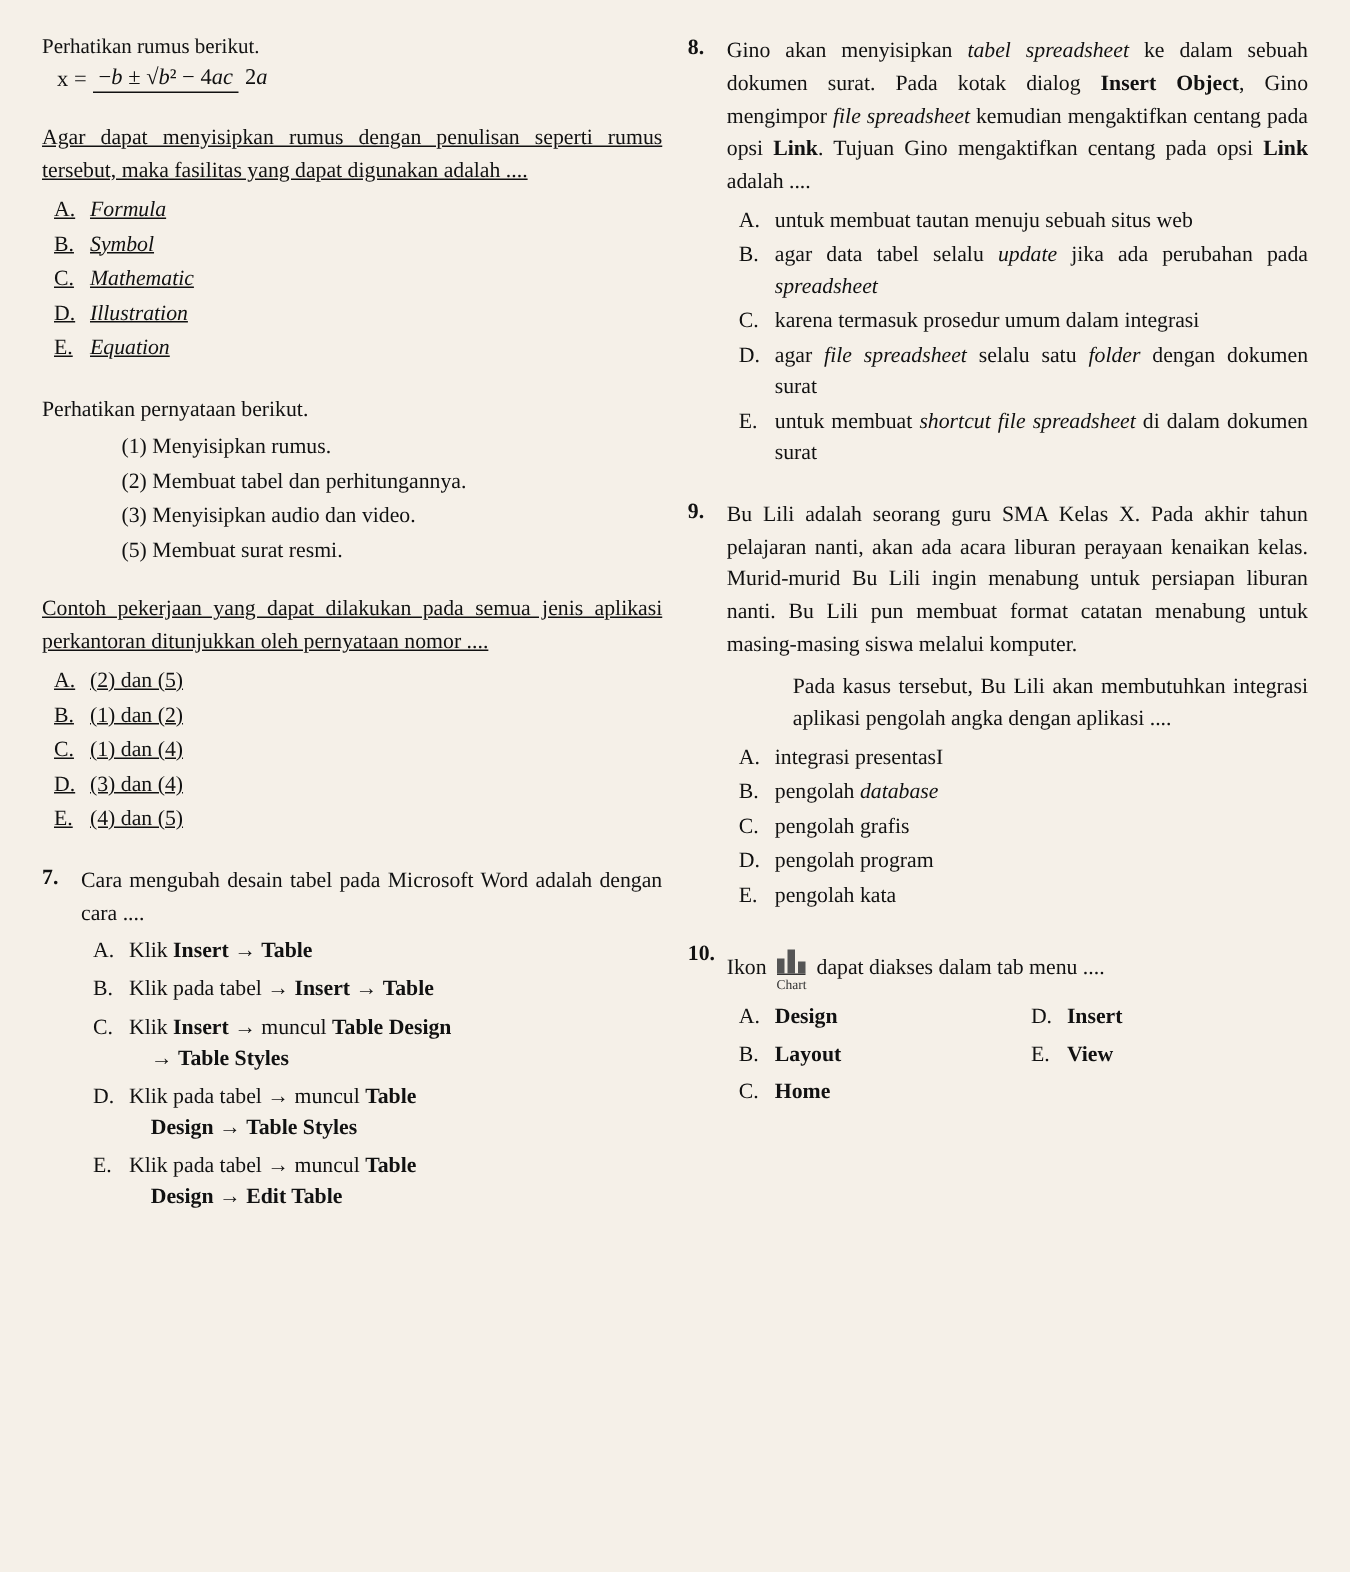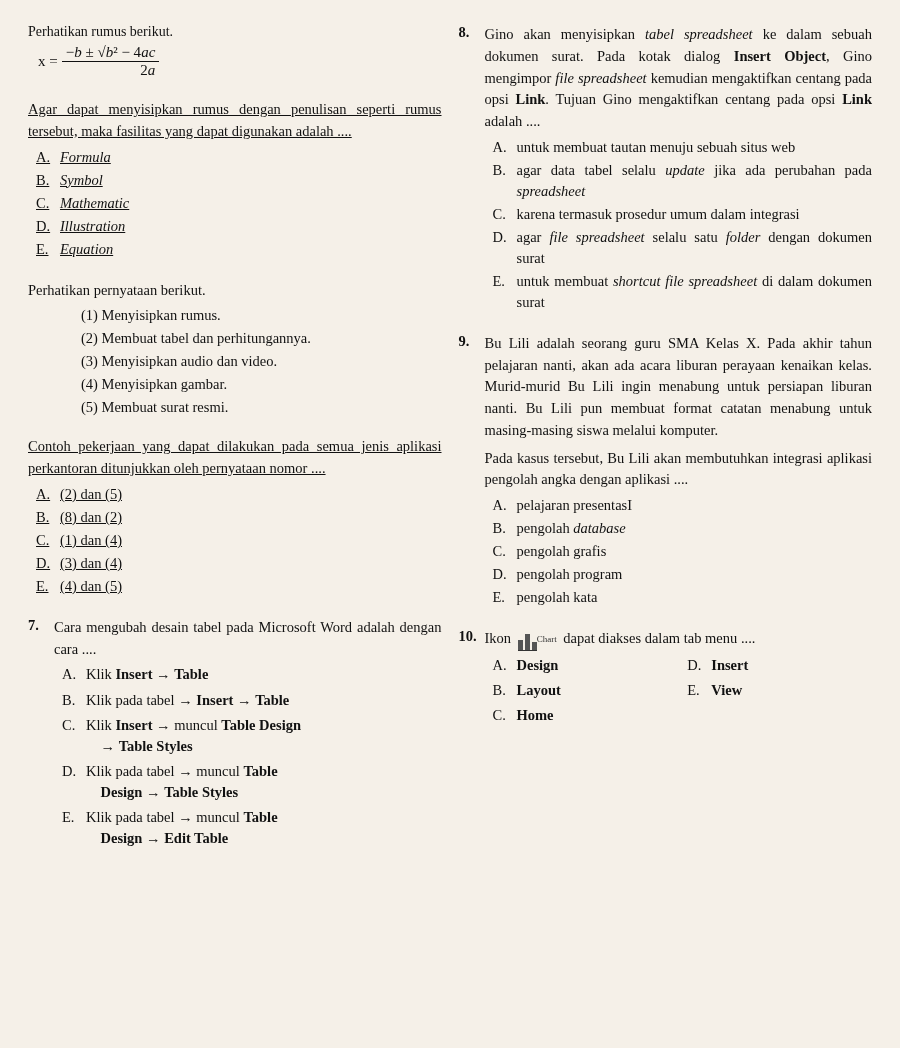--- a/index.html
+++ b/index.html
@@ -35,22 +35,21 @@
     }
     .formula-display {
       display: flex;
       align-items: center;
       gap: 4px;
       font-size: 15px;
       margin: 4px 0 4px 10px;
     }
     .fraction {
       display: inline-flex;
-      flex-direction: column;
-      align-items: flex-end;
+      align-items: flex-start;
       vertical-align: middle;
     }
     .numerator {
       border-bottom: 1.5px solid #111;
       padding: 0 4px;
       text-align: center;
     }
     .denominator {
       padding: 0 4px;
       text-align: center;
@@ -112,21 +111,21 @@
     }
     .right-item .num {
       min-width: 20px;
       font-weight: bold;
     }
     .right-content {
       flex: 1;
     }
     .chart-icon {
       display: inline-flex;
-      flex-direction: row;
+      flex-direction: column;
       align-items: center;
       vertical-align: middle;
       margin: 0 3px;
     }
     .chart-bars {
       display: flex;
       align-items: flex-end;
       gap: 2px;
       height: 22px;
       border-bottom: 1.5px solid #333;
@@ -194,35 +193,34 @@
         </div>
       </div>
     </div>
 
     <div class="pernyataan-block">
       <div class="question-text">Perhatikan pernyataan berikut.</div>
       <ul class="pernyataan-list">
         <li>(1)  Menyisipkan rumus.</li>
         <li>(2)  Membuat tabel dan perhitungannya.</li>
         <li>(3)  Menyisipkan audio dan video.</li>
-        <li>(4)  Menyisipkan gambar.</li>
         <li>(5)  Membuat surat resmi.</li>
       </ul>
     </div>
 
     <div class="question-block">
       <div class="question-text">Contoh pekerjaan yang dapat dilakukan pada semua jenis aplikasi perkantoran ditunjukkan oleh pernyataan nomor ....</div>
       <div class="options">
         <div class="option">
           <span class="option-letter">A.</span>
           <span>(2) dan (5)</span>
         </div>
         <div class="option">
           <span class="option-letter">B.</span>
-          <span>(8) dan (2)</span>
+          <span>(1) dan (2)</span>
         </div>
         <div class="option">
           <span class="option-letter">C.</span>
           <span>(1) dan (4)</span>
         </div>
         <div class="option">
           <span class="option-letter">D.</span>
           <span>(3) dan (4)</span>
         </div>
         <div class="option">
@@ -298,25 +296,25 @@
             <span>untuk membuat <i>shortcut file spreadsheet</i> di dalam dokumen surat</span>
           </div>
         </div>
       </div>
     </div>
 
     <div class="right-item">
       <span class="num">9.</span>
       <div class="right-content">
         <div class="question-text">Bu Lili adalah seorang guru SMA Kelas X. Pada akhir tahun pelajaran nanti, akan ada acara liburan perayaan kenaikan kelas. Murid-murid Bu Lili ingin menabung untuk persiapan liburan nanti. Bu Lili pun membuat format catatan menabung untuk masing-masing siswa melalui komputer.</div>
-        <div class="question-text" style="margin-top:6px;">Pada kasus tersebut, Bu Lili akan membutuhkan integrasi aplikasi pengolah angka dengan aplikasi ....</div>
+        <div class="question-text" style="margin-top:6px;margin-left:44px;">Pada kasus tersebut, Bu Lili akan membutuhkan integrasi aplikasi pengolah angka dengan aplikasi ....</div>
         <div class="options">
           <div class="option">
             <span class="option-letter">A.</span>
-            <span>pelajaran presentasI</span>
+            <span>integrasi presentasI</span>
           </div>
           <div class="option">
             <span class="option-letter">B.</span>
             <span>pengolah <i>database</i></span>
           </div>
           <div class="option">
             <span class="option-letter">C.</span>
             <span>pengolah grafis</span>
           </div>
           <div class="option">

